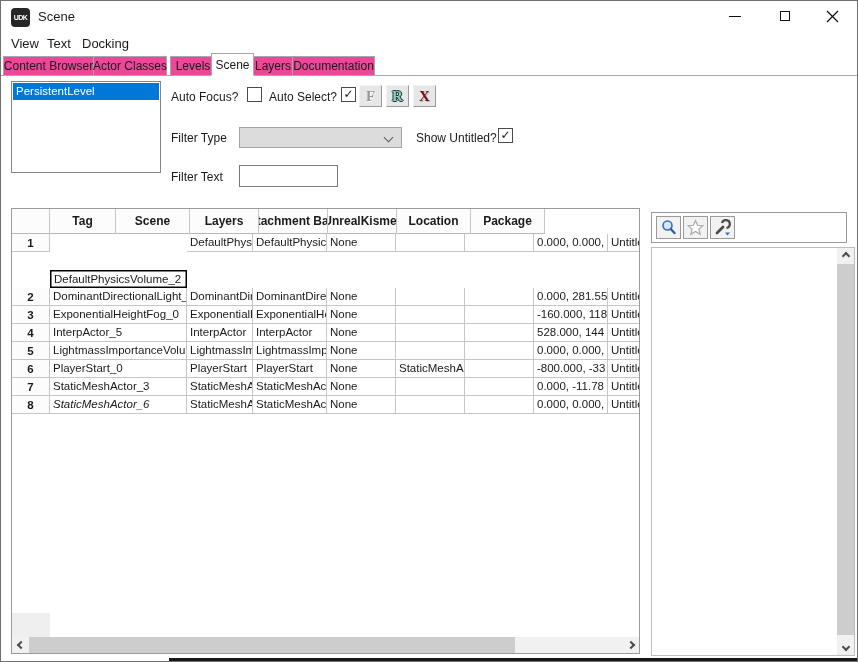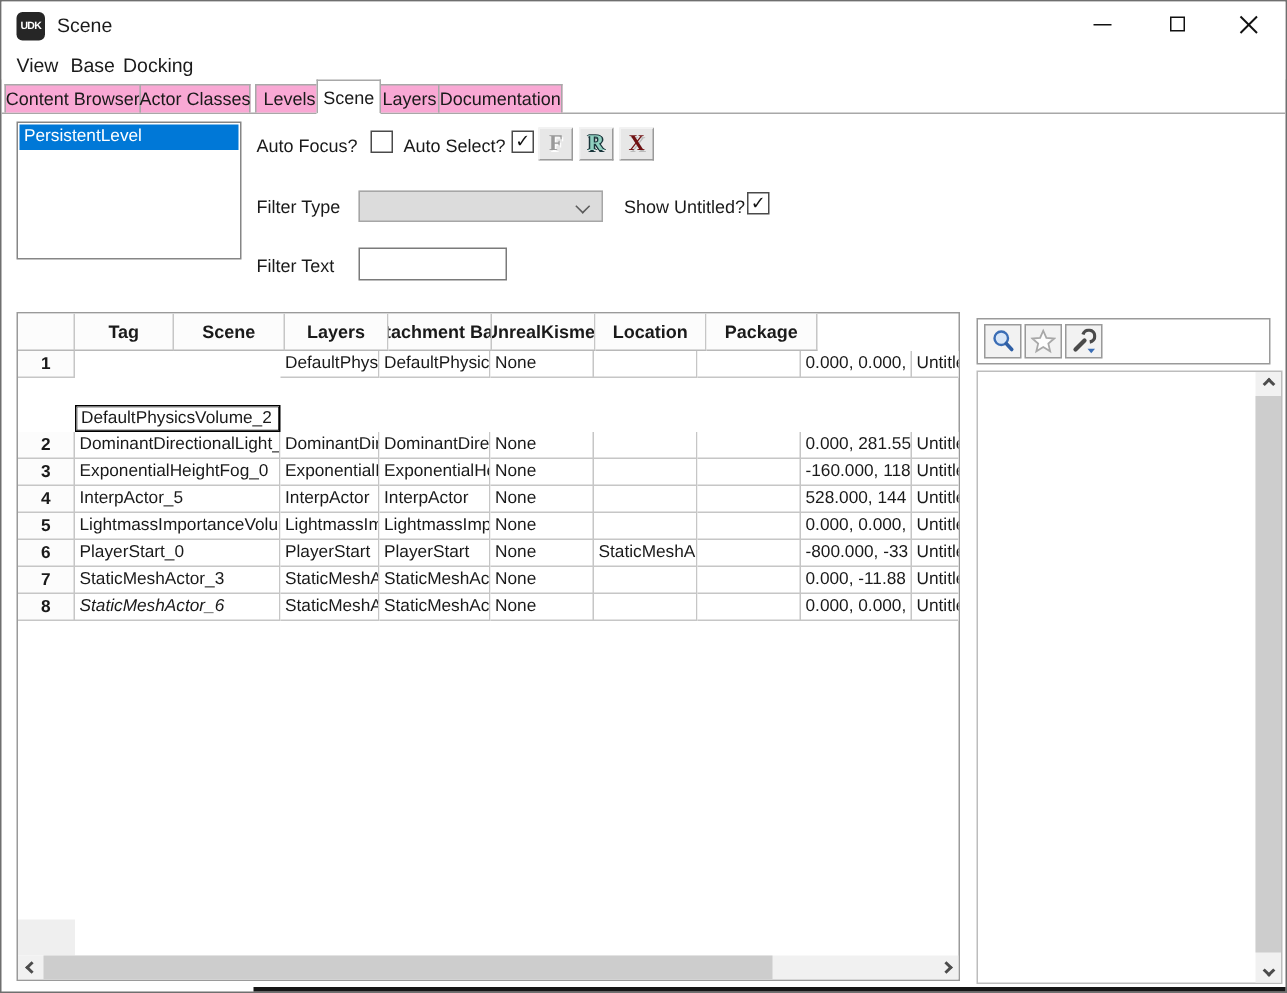--- a/index.html
+++ b/index.html
@@ -18,21 +18,21 @@
   .winbtn{position:absolute;top:2px;width:38px;height:26px;display:flex;align-items:center;justify-content:center;}
   .winbtn.min{left:715px;} .winbtn.max{left:765px;} .winbtn.close{left:812px;}
   .glyph-min{width:12px;height:0;border-top:1px solid #111;display:block;}
   .glyph-max{width:10px;height:10px;border:1px solid #111;display:block;}
   
   .menubar{position:absolute;left:0;top:32px;width:100%;height:20px;background:#fff;}
   .menu-item{position:absolute;top:3px;font-size:13px;}
   .menu-view{left:10px;} .menu-edit:{left:46px;} .menu-edit{left:46px;} .menu-docking{left:81px;}
   
   .tabbar{position:absolute;left:0;top:53px;width:100%;height:22px;border-bottom:1px solid #a8a8a8;}
-  .tab{position:absolute;bottom:0;height:19px;background:#f9a8d4;border:1px solid #a8a8a8;
+  .tab{position:absolute;bottom:0;height:19px;background:#ec4899;border:1px solid #a8a8a8;
     border-bottom:none;display:flex;align-items:center;justify-content:center;
     font-size:12px;white-space:nowrap;}
   .tab.active{height:23px;bottom:-1px;background:#fff;z-index:3;border-bottom:1px solid #fff;}
   
   .levels-list{position:absolute;left:10px;top:80px;width:150px;height:92px;border:1px solid #868686;background:#fff;padding:1px;}
   .level-item{height:17px;background:#0078d7;color:#fff;font-size:11.5px;line-height:17px;padding-left:3px;white-space:nowrap;overflow:hidden;}
   
   .lbl{position:absolute;font-size:12px;white-space:nowrap;}
   .checkbox{position:absolute;width:15px;height:15px;border:1px solid #4a4a4a;background:#fff;
     font-size:12px;line-height:13px;text-align:center;color:#111;}
@@ -107,21 +107,21 @@
     <div class="winbtn close">
       <svg width="13" height="13" viewBox="0 0 13 13">
         <line x1="1" y1="1" x2="12" y2="12" stroke="#111" stroke-width="1.3"></line>
         <line x1="12" y1="1" x2="1" y2="12" stroke="#111" stroke-width="1.3"></line>
       </svg>
     </div>
   </div>
 
   <div class="menubar">
     <span class="menu-item menu-view">View</span>
-    <span class="menu-item menu-edit">Base</span>
+    <span class="menu-item menu-edit">Text</span>
     <span class="menu-item menu-docking">Docking</span>
   </div>
 
   <div class="tabbar">
       <div class="tab" style="left: 2px; width: 91px;">Content Browser</div>
       <div class="tab" style="left: 92px; width: 74px;">Actor Classes</div>
       <div class="tab" style="left: 169px; width: 46px; margin-top: 26px;">Levels</div>
       <div class="tab active" style="left: 210px; width: 43px;">Scene</div>
       <div class="tab" style="left: 252px; width: 40px;">Layers</div>
       <div class="tab" style="left: 291px; width: 83px; margin-top: 16px;">Documentation</div>
@@ -235,21 +235,21 @@
           <div class="gc" style="width: 74px;">Untitled</div>
         </div>
         <div class="grid-row">
           <div class="gl" style="width: 38px;">7</div>
           <div class="gc" style="width: 137px;">StaticMeshActor_3</div>
           <div class="gc" style="width: 66px;">StaticMeshActor</div>
           <div class="gc" style="width: 74px;">StaticMeshActor</div>
           <div class="gc" style="width: 69px;">None</div>
           <div class="gc" style="width: 69px;"></div>
           <div class="gc" style="width: 69px;"></div>
-          <div class="gc" style="width: 74px;">0.000, -11.88</div>
+          <div class="gc" style="width: 74px;">0.000, -11.78</div>
           <div class="gc" style="width: 74px;">Untitled</div>
         </div>
         <div class="grid-row">
           <div class="gl" style="width: 38px;">8</div>
           <div class="gc" style="width: 137px; font-style: italic;">StaticMeshActor_6</div>
           <div class="gc" style="width: 66px;">StaticMeshActor</div>
           <div class="gc" style="width: 74px;">StaticMeshActor</div>
           <div class="gc" style="width: 69px;">None</div>
           <div class="gc" style="width: 69px;"></div>
           <div class="gc" style="width: 69px;"></div>

